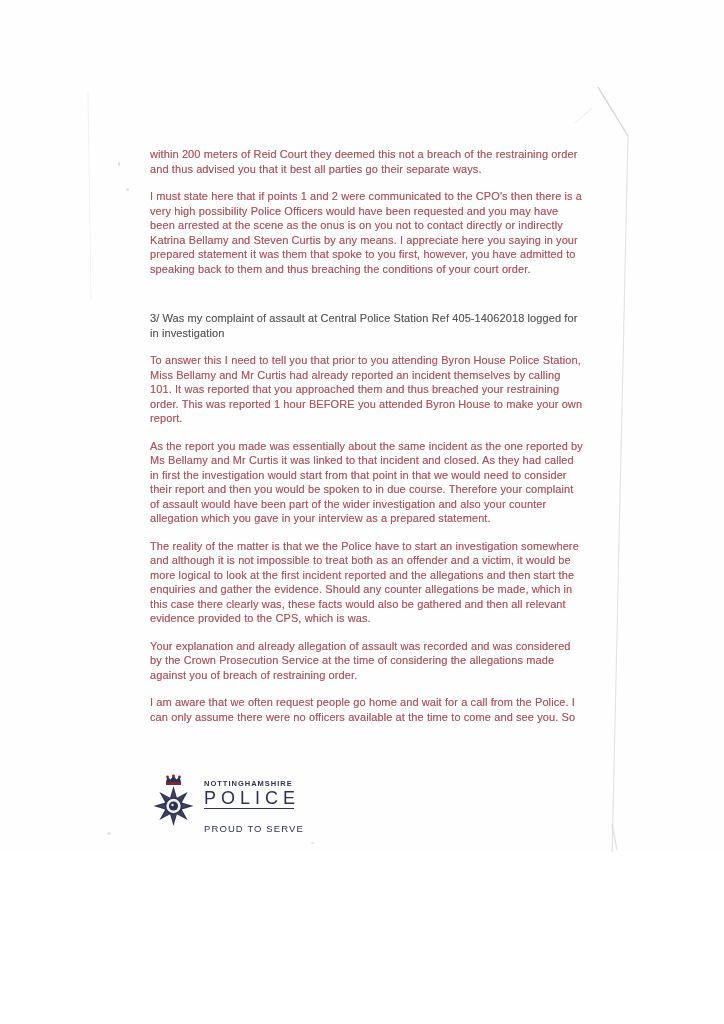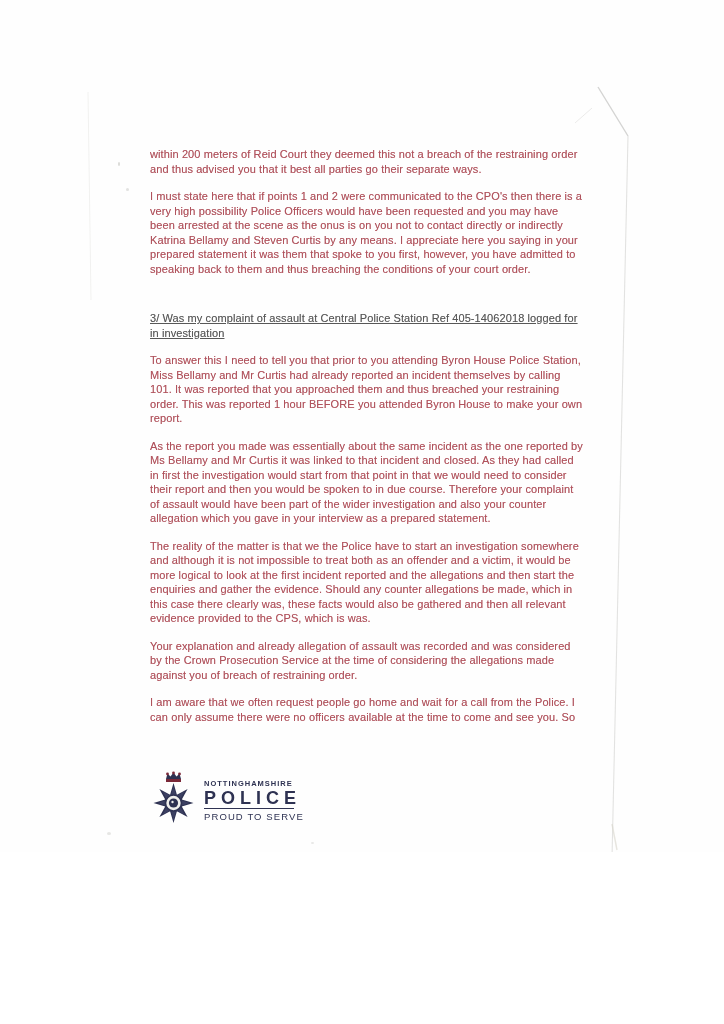--- a/index.html
+++ b/index.html
@@ -34,57 +34,56 @@
     letter-spacing: 0.1px;
   }
   .para {
     color: #b0525c;
     text-shadow: 0 0 0.5px rgba(176, 82, 92, 0.55);
   }
   .question {
     color: #585858;
     text-shadow: 0 0 0.5px rgba(88, 88, 88, 0.5);
     margin-top: 35px;
-    text-decoration: underline;
   }
   .logo {
     position: absolute;
     left: 150px;
     top: 770px;
     display: flex;
-    align-items: flex-start;
+    align-items: center;
   }
   .badge {
     width: 47px;
     height: 58px;
     flex: 0 0 auto;
   }
   .logo-text {
     margin-left: 7px;
     margin-top: 9px;
     color: #2e3252;
   }
   .force-name {
     font-size: 7.5px;
     font-weight: bold;
     letter-spacing: 1px;
     white-space: nowrap;
   }
   .force-word {
     font-size: 18px;
-    font-weight: bold;
+    font-weight: normal;
     letter-spacing: 5px;
     line-height: 20px;
     white-space: nowrap;
   }
   .tagline {
     font-size: 9.5px;
     letter-spacing: 1.1px;
     border-top: 1.5px solid #2e3252;
-    padding-top: 2px;
+    padding-top: 14px;
     width: 90px;
     white-space: nowrap;
   }
   .speck {
     position: absolute;
     border-radius: 50%;
     pointer-events: none;
   }
 </style>
 </head>

